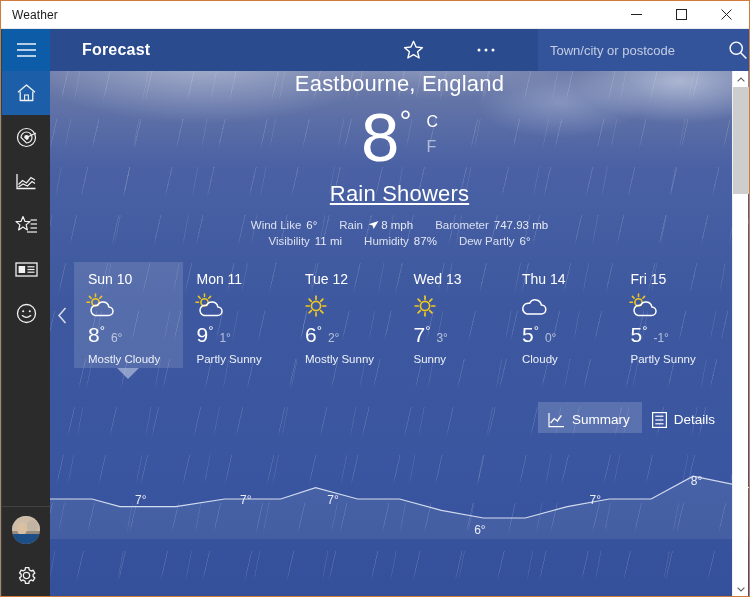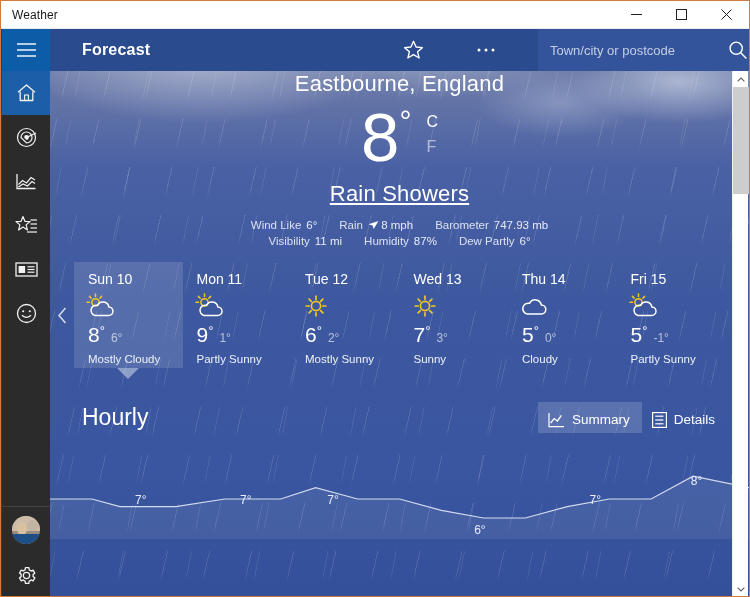--- a/index.html
+++ b/index.html
@@ -584,21 +584,20 @@
       </div>
 
       <div class="carousel-arrow">
         <svg width="11" height="17" viewBox="0 0 11 17">
           <path d="M2.5 1 L9 8.5 L2.5 16" fill="none" stroke="currentColor" stroke-width="1.5"></path>
         </svg>
       </div>
     </div>
 
     <div class="hourly-bar">
-      <div class="hourly-title">Hourly</div>
       <div class="toggle-group">
         <div class="toggle-btn on">
           <svg width="17" height="16" viewBox="0 0 17 16">
             <path d="M1 1 V14.6 H16" fill="none" stroke="currentColor" stroke-width="1.2"></path>
             <path d="M2.6 11 L6.2 6.6 L9.4 9 L13.4 3.4" fill="none" stroke="currentColor" stroke-width="1.3"></path>
           </svg>
           <span>Summary</span>
         </div>
         <div class="toggle-btn">
           <svg width="15" height="16" viewBox="0 0 15 16">

